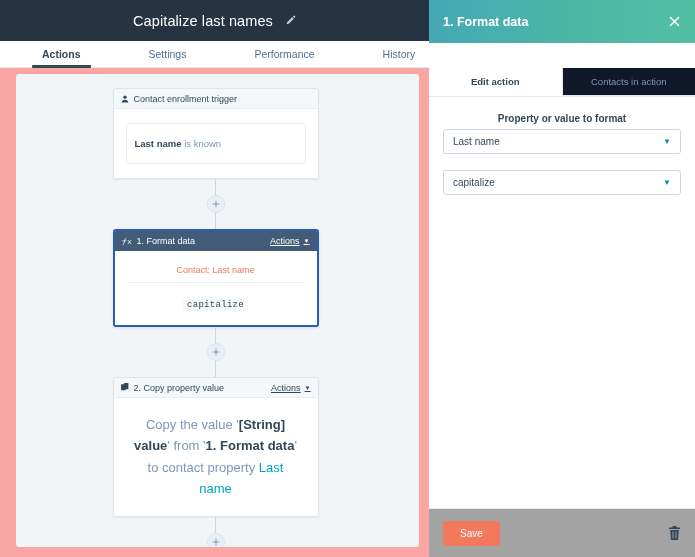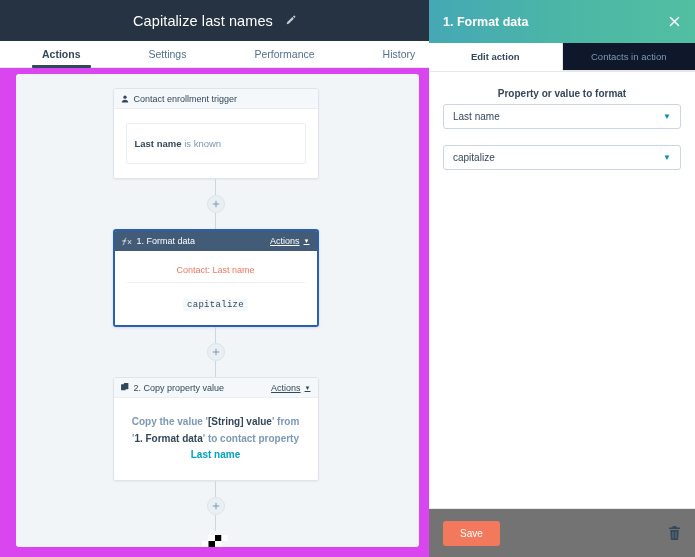--- a/index.html
+++ b/index.html
@@ -8,21 +8,21 @@
     font-family: "Liberation Sans", sans-serif;
     background: #ffffff;
     overflow: hidden;
   }
   .app { position: relative; width: 695px; height: 557px; display: flex; }
 
   
   .left-pane {
     position: relative;
     width: 429px; height: 557px;
-    background: #d946ef;
+    background: #fca5a5;
     display: flex; flex-direction: column;
   }
   .wf-header {
     height: 41px; background: #253342;
     display: flex; align-items: center; justify-content: center;
     position: relative;
   }
   .wf-title {
     color: #ffffff; font-size: 14.5px; letter-spacing: .1px;
   }
@@ -105,23 +105,22 @@
   .fmt-value {
     text-align: center; padding-top: 10px;
   }
   .fmt-chip {
     font-family: "Liberation Mono", monospace;
     font-size: 9px; color: #33475b;
     background: #f5f8fa; padding: 1px 4px; border-radius: 2px;
     letter-spacing: .3px;
   }
   .copy-text {
-    text-align: center; font-size: 10px; color: #7c98b6; line-height: 1.65;
+    text-align: center; font-size: 13px; color: #7c98b6; line-height: 1.65;
     padding: 2px 6px;
-    font-weight: bold;
   }
   .copy-text b { color: #33475b; }
   .copy-link { color: #00a4bd; }
 
   .connector {
     width: 1px; background: #cbd6e2;
     height: 16px;
   }
   .plus-node {
     width: 18px; height: 18px; border-radius: 50%;
@@ -141,21 +140,21 @@
   .panel-head {
     height: 43px;
     background: linear-gradient(90deg, #45a8b5 0%, #4cb7a5 55%, #52bfa2 100%);
     display: flex; align-items: center; padding: 0 14px;
   }
   .panel-title {
     flex: 1; color: #ffffff; font-size: 12.5px; font-weight: bold;
   }
   .panel-close { color: #ffffff; cursor: pointer; display: inline-flex; }
   .panel-tabs {
-    height: 29px; display: flex; border-bottom: 1px solid #e5e8eb;
+    height: 29px; display: flex; border-bottom: 1px solid #e5e8eb; margin-top: 25px;
   }
   .panel-tab {
     flex: 1; display: flex; align-items: center; justify-content: center;
     font-size: 9.5px; color: #7c98b6; cursor: pointer;
     background: #0f172a; border-bottom: 1px solid #e5e8eb;
   }
   .panel-tab.active {
     background: #ffffff; color: #33475b; font-weight: bold;
     border-bottom: 1px solid #ffffff;
     border-right: 1px solid #e5e8eb;
@@ -171,21 +170,21 @@
     display: flex; align-items: center; padding: 0 9px;
     font-size: 10px; color: #33475b; background: #ffffff;
     cursor: pointer; margin-bottom: 16px;
   }
   .select-value { flex: 1; }
   .select-caret { color: #0091ae; font-size: 8px; }
 
   .panel-foot {
     height: 49px; border-top: 1px solid #e5e8eb;
     display: flex; align-items: center; padding: 0 14px;
-    background: #737373;
+    background: #a3a3a3;
   }
   .btn {
     height: 25px; padding: 0 16px; border-radius: 3px;
     display: inline-flex; align-items: center; justify-content: center;
     font-size: 10px; cursor: pointer; border: 1px solid transparent;
   }
   .btn-save { background: #f2795c; color: #ffffff; }
   .btn-cancel {
     background: #ffffff; color: #f2795c; border: 1px solid #f8c4b6;
     margin-left: 9px;

